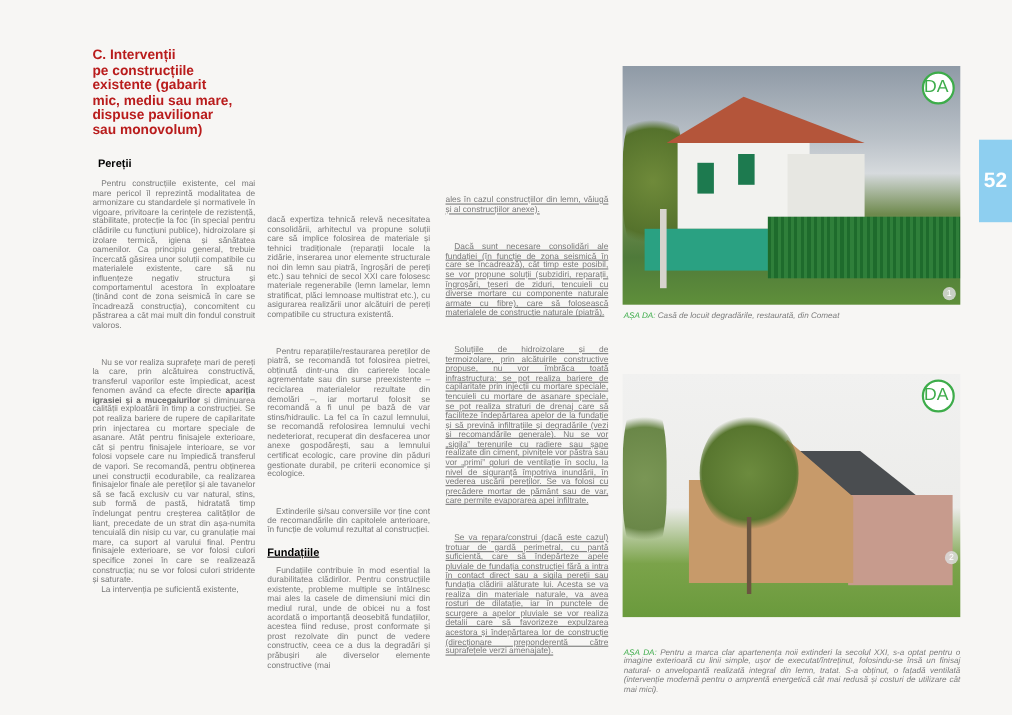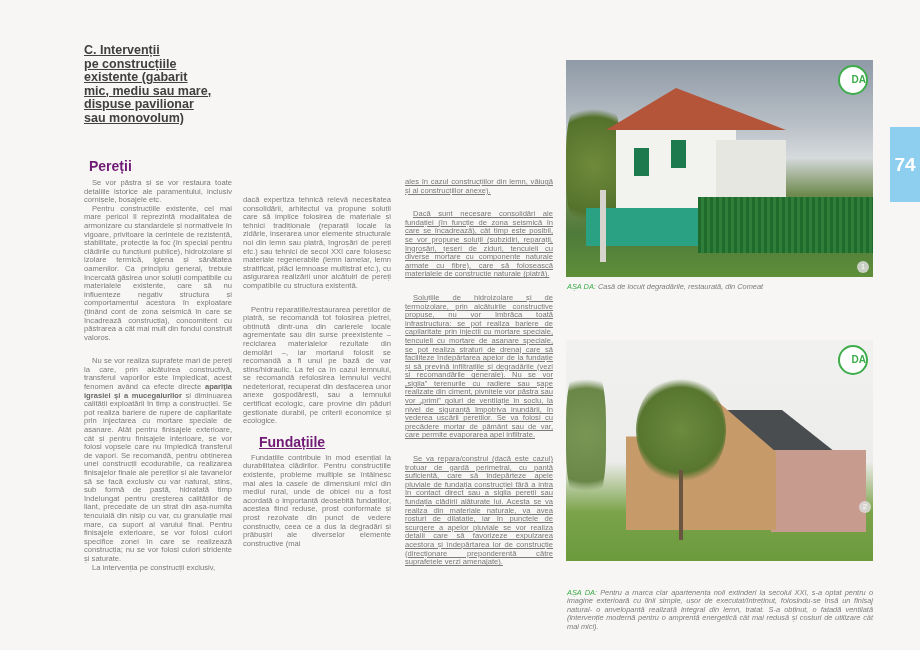--- a/index.html
+++ b/index.html
@@ -5,32 +5,32 @@
   html, body { margin: 0; padding: 0; }
   body {
     width: 920px; height: 650px; overflow: hidden;
     background: #f7f6f4;
     position: relative;
     font-family: "Liberation Sans", sans-serif;
     color: #6e6e6e;
   }
   .section-title {
     position: absolute; left: 84px; top: 44px; width: 160px;
-    font-size: 12.5px; line-height: 13.5px; font-weight: bold; color: #404040;
-    margin: 0; white-space: pre-line; text-decoration: underline;
+    font-size: 12.5px; line-height: 13.5px; font-weight: bold; color: #b91c1c;
+    margin: 0; white-space: pre-line;
   }
   .col {
     position: absolute; top: 0; width: 148px;
     font-size: 7.6px; line-height: 8.6px; color: #7a7a7a; text-align: justify;
   }
   .col p { margin: 0; text-indent: 8px; }
-  .col p.gap { margin-top: 15px; }
+  .col p.gap { margin-top: 25px; }
   .col p.noindent { text-indent: 0; }
   .col h2 {
-    margin: 16px; font-size: 14px; line-height: 16px; font-weight: bold; color: #701a75;
+    margin: 0; font-size: 10px; line-height: 16px; font-weight: bold; color: #000000;
   }
   .col1 { left: 84px; top: 142px; }
   .col1 h2 { margin-left: 5px; margin-bottom: 5px; }
   .col2 { left: 243px; top: 196px; }
   .col2 h2 { margin-top: 8px; margin-bottom: 4px; text-decoration: underline; }
   .col3 { left: 405px; top: 178px; text-decoration: underline; }
   b.emph { color: #6a6a6a; }
 
   .photo {
     position: absolute; left: 566px; width: 307px; overflow: hidden;
@@ -60,21 +60,21 @@
   .house2-brick { position: absolute; left: 205px; top: 110px; width: 95px; height: 82px; background: #c79b8d; }
   .tree2 { position: absolute; left: 70px; top: 35px; width: 90px; height: 110px; border-radius: 50%;
     background: radial-gradient(circle, #6c8b3e 0%, #58762f 60%, transparent 72%); }
   .trunk2 { position: absolute; left: 113px; top: 130px; width: 4px; height: 70px; background: #6b5540; }
   .tree2b { position: absolute; left: 0; top: 20px; width: 40px; height: 150px; border-radius: 40%;
     background: radial-gradient(circle, #7a9655 0%, #6a8748 60%, transparent 72%); }
 
   .badge-da {
     position: absolute; width: 26px; height: 26px; border-radius: 50%;
     border: 2.5px solid #3dac4a; background: #ffffff; color: #3dac4a;
-    font-size: 10px; font-weight: bold; line-height: 26px; text-align: right;
+    font-size: 16px; font-weight: normal; line-height: 26px; text-align: left;
   }
   .photo1 .badge-da { right: 5px; top: 5px; }
   .photo2 .badge-da { right: 5px; top: 5px; }
   .photo-num {
     position: absolute; right: 4px; bottom: 4px; width: 12px; height: 12px; border-radius: 50%;
     background: rgba(220,220,220,0.85); color: #ffffff; font-size: 8px; line-height: 12px; text-align: center;
   }
   .photo2 .photo-num { bottom: 48px; right: 2px; }
 
   .caption {
@@ -96,29 +96,29 @@
 
 <h1 class="section-title">C. Intervenții
 pe construcțiile
 existente (gabarit
 mic, mediu sau mare,
 dispuse pavilionar
 sau monovolum)</h1>
 
 <div class="col col1">
   <h2>Pereții</h2>
-  <p>Se vor păstra și se vor restaura toate detaliile istorice ale paramentului, inclusiv cornișele, bosajele etc.</p>
   <p>Pentru construcțiile existente, cel mai mare pericol îl reprezintă modalitatea de armonizare cu standardele și normativele în vigoare, privitoare la cerințele de rezistență, stabilitate, protecție la foc (în special pentru clădirile cu funcțiuni publice), hidroizolare și izolare termică, igiena și sănătatea oamenilor. Ca principiu general, trebuie încercată găsirea unor soluții compatibile cu materialele existente, care să nu influențeze negativ structura și comportamentul acestora în exploatare (ținând cont de zona seismică în care se încadrează construcția), concomitent cu păstrarea a cât mai mult din fondul construit valoros.</p>
   <p class="gap"><span>Nu se vor realiza suprafețe mari de pereți la care, prin alcătuirea constructivă, transferul vaporilor este împiedicat, acest fenomen având ca efecte directe </span><b class="emph">apariția igrasiei și a mucegaiurilor</b><span> și diminuarea calității exploatării în timp a construcției. Se pot realiza bariere de rupere de capilaritate prin injectarea cu mortare speciale de asanare. Atât pentru finisajele exterioare, cât și pentru finisajele interioare, se vor folosi vopsele care nu împiedică transferul de vapori. Se recomandă, pentru obținerea unei construcții ecodurabile, ca realizarea finisajelor finale ale pereților și ale tavanelor să se facă exclusiv cu var natural, stins, sub formă de pastă, hidratată timp îndelungat pentru creșterea calităților de liant, precedate de un strat din așa-numita tencuială din nisip cu var, cu granulație mai mare, ca suport al varului final. Pentru finisajele exterioare, se vor folosi culori specifice zonei în care se realizează construcția; nu se vor folosi culori stridente și saturate.</span></p>
-  <p>La intervenția pe construcții exclusiv,</p>
+  <p>La intervenția pe suficientă existente,</p>
 </div>
 
 <div class="col col2">
   <p class="noindent">dacă expertiza tehnică relevă necesitatea consolidării, arhitectul va propune soluții care să implice folosirea de materiale și tehnici tradiționale (reparații locale la zidărie, inserarea unor elemente structurale noi din lemn sau piatră, îngroșări de pereți etc.) sau tehnici de secol XXI care folosesc  materiale regenerabile (lemn lamelar, lemn stratificat, plăci lemnoase multistrat etc.), cu asigurarea realizării unor alcătuiri de pereți compatibile cu structura existentă.</p>
   <p class="gap">Pentru reparațiile/restaurarea pereților de piatră, se recomandă tot folosirea pietrei,  obținută dintr-una din carierele locale agrementate sau din surse preexistente – reciclarea materialelor rezultate din demolări –, iar mortarul folosit se recomandă a fi unul pe bază de var stins/hidraulic. La fel ca în cazul lemnului, se recomandă refolosirea lemnului vechi nedeteriorat, recuperat din desfacerea unor anexe gospodărești, sau a lemnului certificat ecologic, care provine din păduri gestionate durabil, pe criterii economice și ecologice.</p>
+  <p class="gap">Extinderile și/sau conversiile vor ține cont de recomandările din capitolele anterioare, în funcție de volumul rezultat al construcției.</p>
   <h2>Fundațiile</h2>
   <p>Fundațiile contribuie în mod esențial la durabilitatea clădirilor. Pentru construcțiile existente, probleme multiple se întâlnesc mai ales la casele de dimensiuni mici din mediul rural, unde de obicei nu a fost acordată o importanță deosebită fundațiilor, acestea fiind reduse, prost conformate și prost rezolvate din punct de vedere constructiv, ceea ce a dus la degradări și prăbușiri ale diverselor elemente constructive (mai</p>
 </div>
 
 <div class="col col3">
   <p class="noindent">ales în cazul construcțiilor din lemn, văiugă și al construcțiilor anexe).</p>
   <p class="gap">Dacă sunt necesare consolidări ale fundației (în funcție de zona seismică în care se încadrează), cât timp este posibil, se vor propune soluții (subzidiri, reparații, îngroșări, țeseri de ziduri, tencuieli cu diverse mortare cu componente naturale armate cu fibre), care să folosească materialele de construcție naturale (piatră).</p>
   <p class="gap">Soluțiile de hidroizolare și de termoizolare, prin alcătuirile constructive propuse, nu vor îmbrăca toată infrastructura: se pot realiza bariere de capilaritate prin injecții cu mortare speciale, tencuieli cu mortare de asanare speciale, se pot realiza straturi de drenaj care să faciliteze îndepărtarea apelor de la fundație și să prevină infiltrațiile și degradările (vezi și recomandările generale). Nu se vor „sigila” terenurile cu radiere sau șape realizate din ciment, pivnițele vor păstra sau vor „primi” goluri de ventilație în soclu, la nivel de siguranță împotriva inundării, în vederea uscării pereților. Se va folosi cu precădere mortar de pământ sau de var, care permite evaporarea apei infiltrate.</p>
   <p class="gap">Se va repara/construi (dacă este cazul) trotuar de gardă perimetral, cu pantă suficientă, care să îndepărteze apele pluviale de fundația construcției fără a intra în contact direct sau a sigila pereții sau fundația clădirii alăturate lui. Acesta se va realiza din materiale naturale, va avea rosturi de dilatație, iar în punctele de scurgere a apelor pluviale se vor realiza detalii care să favorizeze expulzarea acestora și îndepărtarea lor de construcție (direcționare preponderentă către suprafețele verzi amenajate).</p>
 </div>
@@ -143,13 +143,13 @@
   <div class="house2-roof"></div>
   <div class="house2-brick"></div>
   <div class="house2-wood"></div>
   <div class="tree2"></div>
   <div class="trunk2"></div>
   <div class="badge-da">DA</div>
   <div class="photo-num">2</div>
 </div>
 <div class="caption caption2"><span class="lbl">AȘA DA:</span><span> Pentru a marca clar apartenența noii extinderi la secolul XXI, s-a optat pentru o imagine exterioară cu linii simple, ușor de executat/întreținut, folosindu-se însă un finisaj natural-  o anvelopantă realizată integral din lemn, tratat. S-a obținut, o fațadă ventilată (intervenție modernă pentru o amprentă energetică cât mai redusă și costuri de utilizare cât mai mici).</span></div>
 
-<div class="page-tab">74</div>
+<div class="page-tab">52</div>
 
 </body></html>

